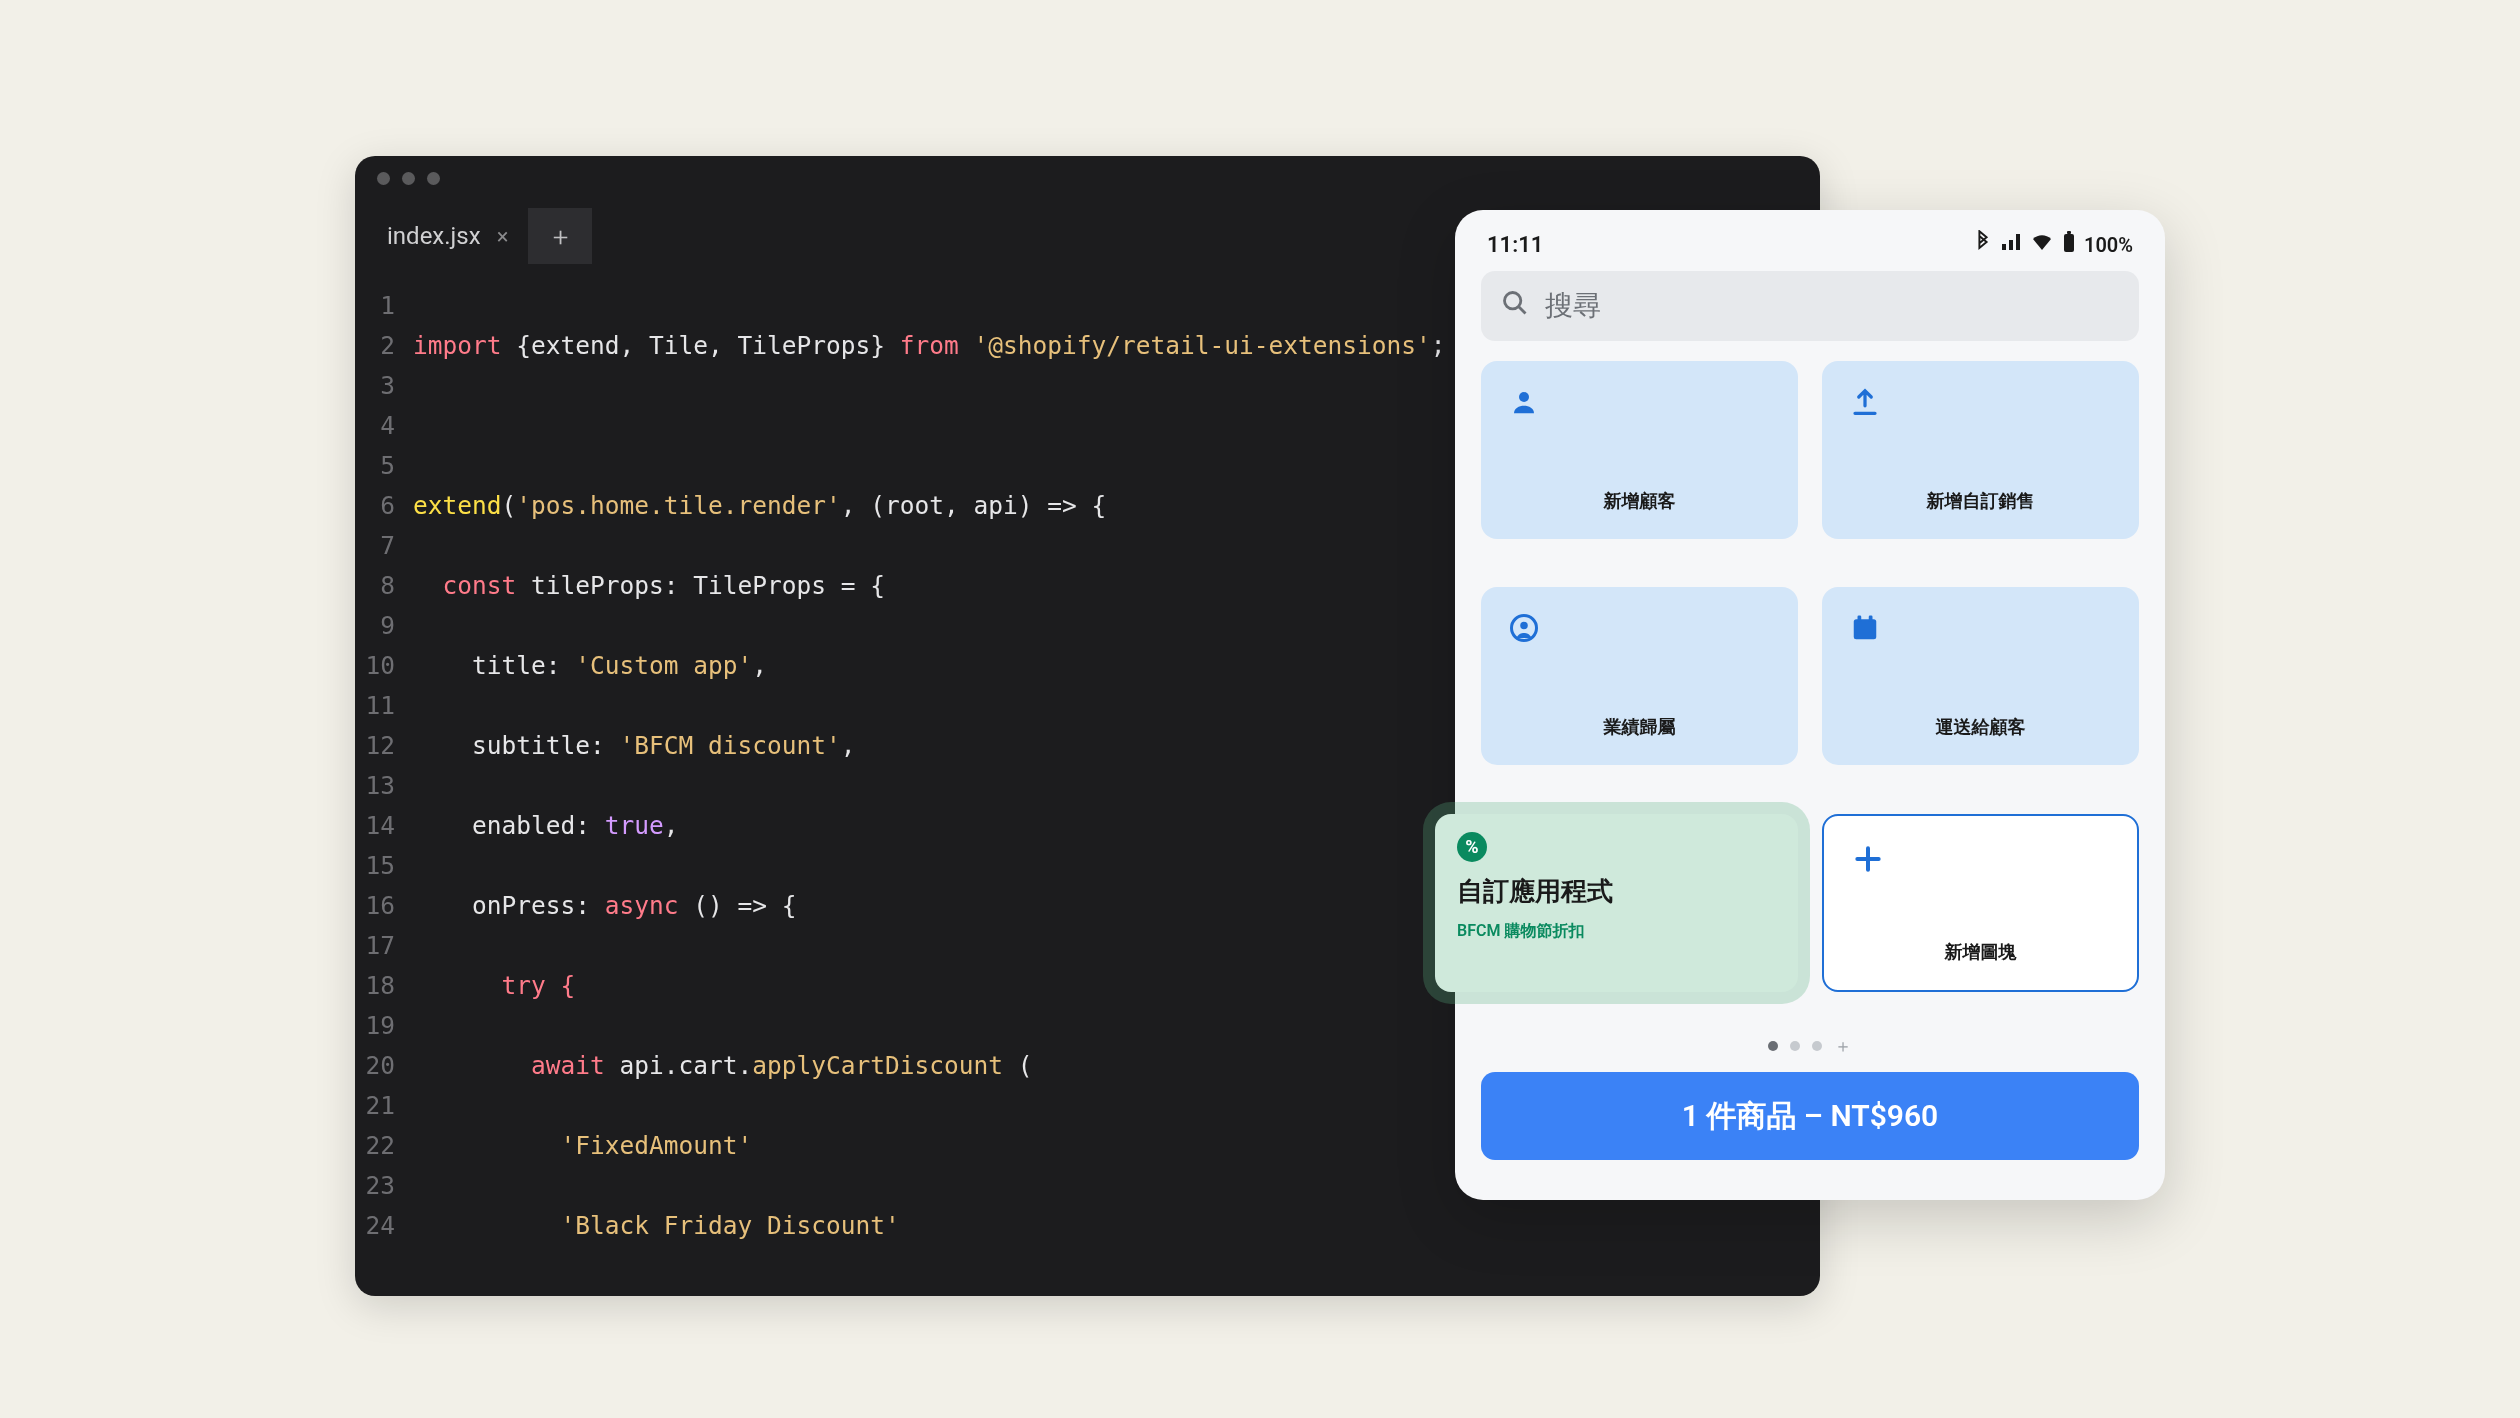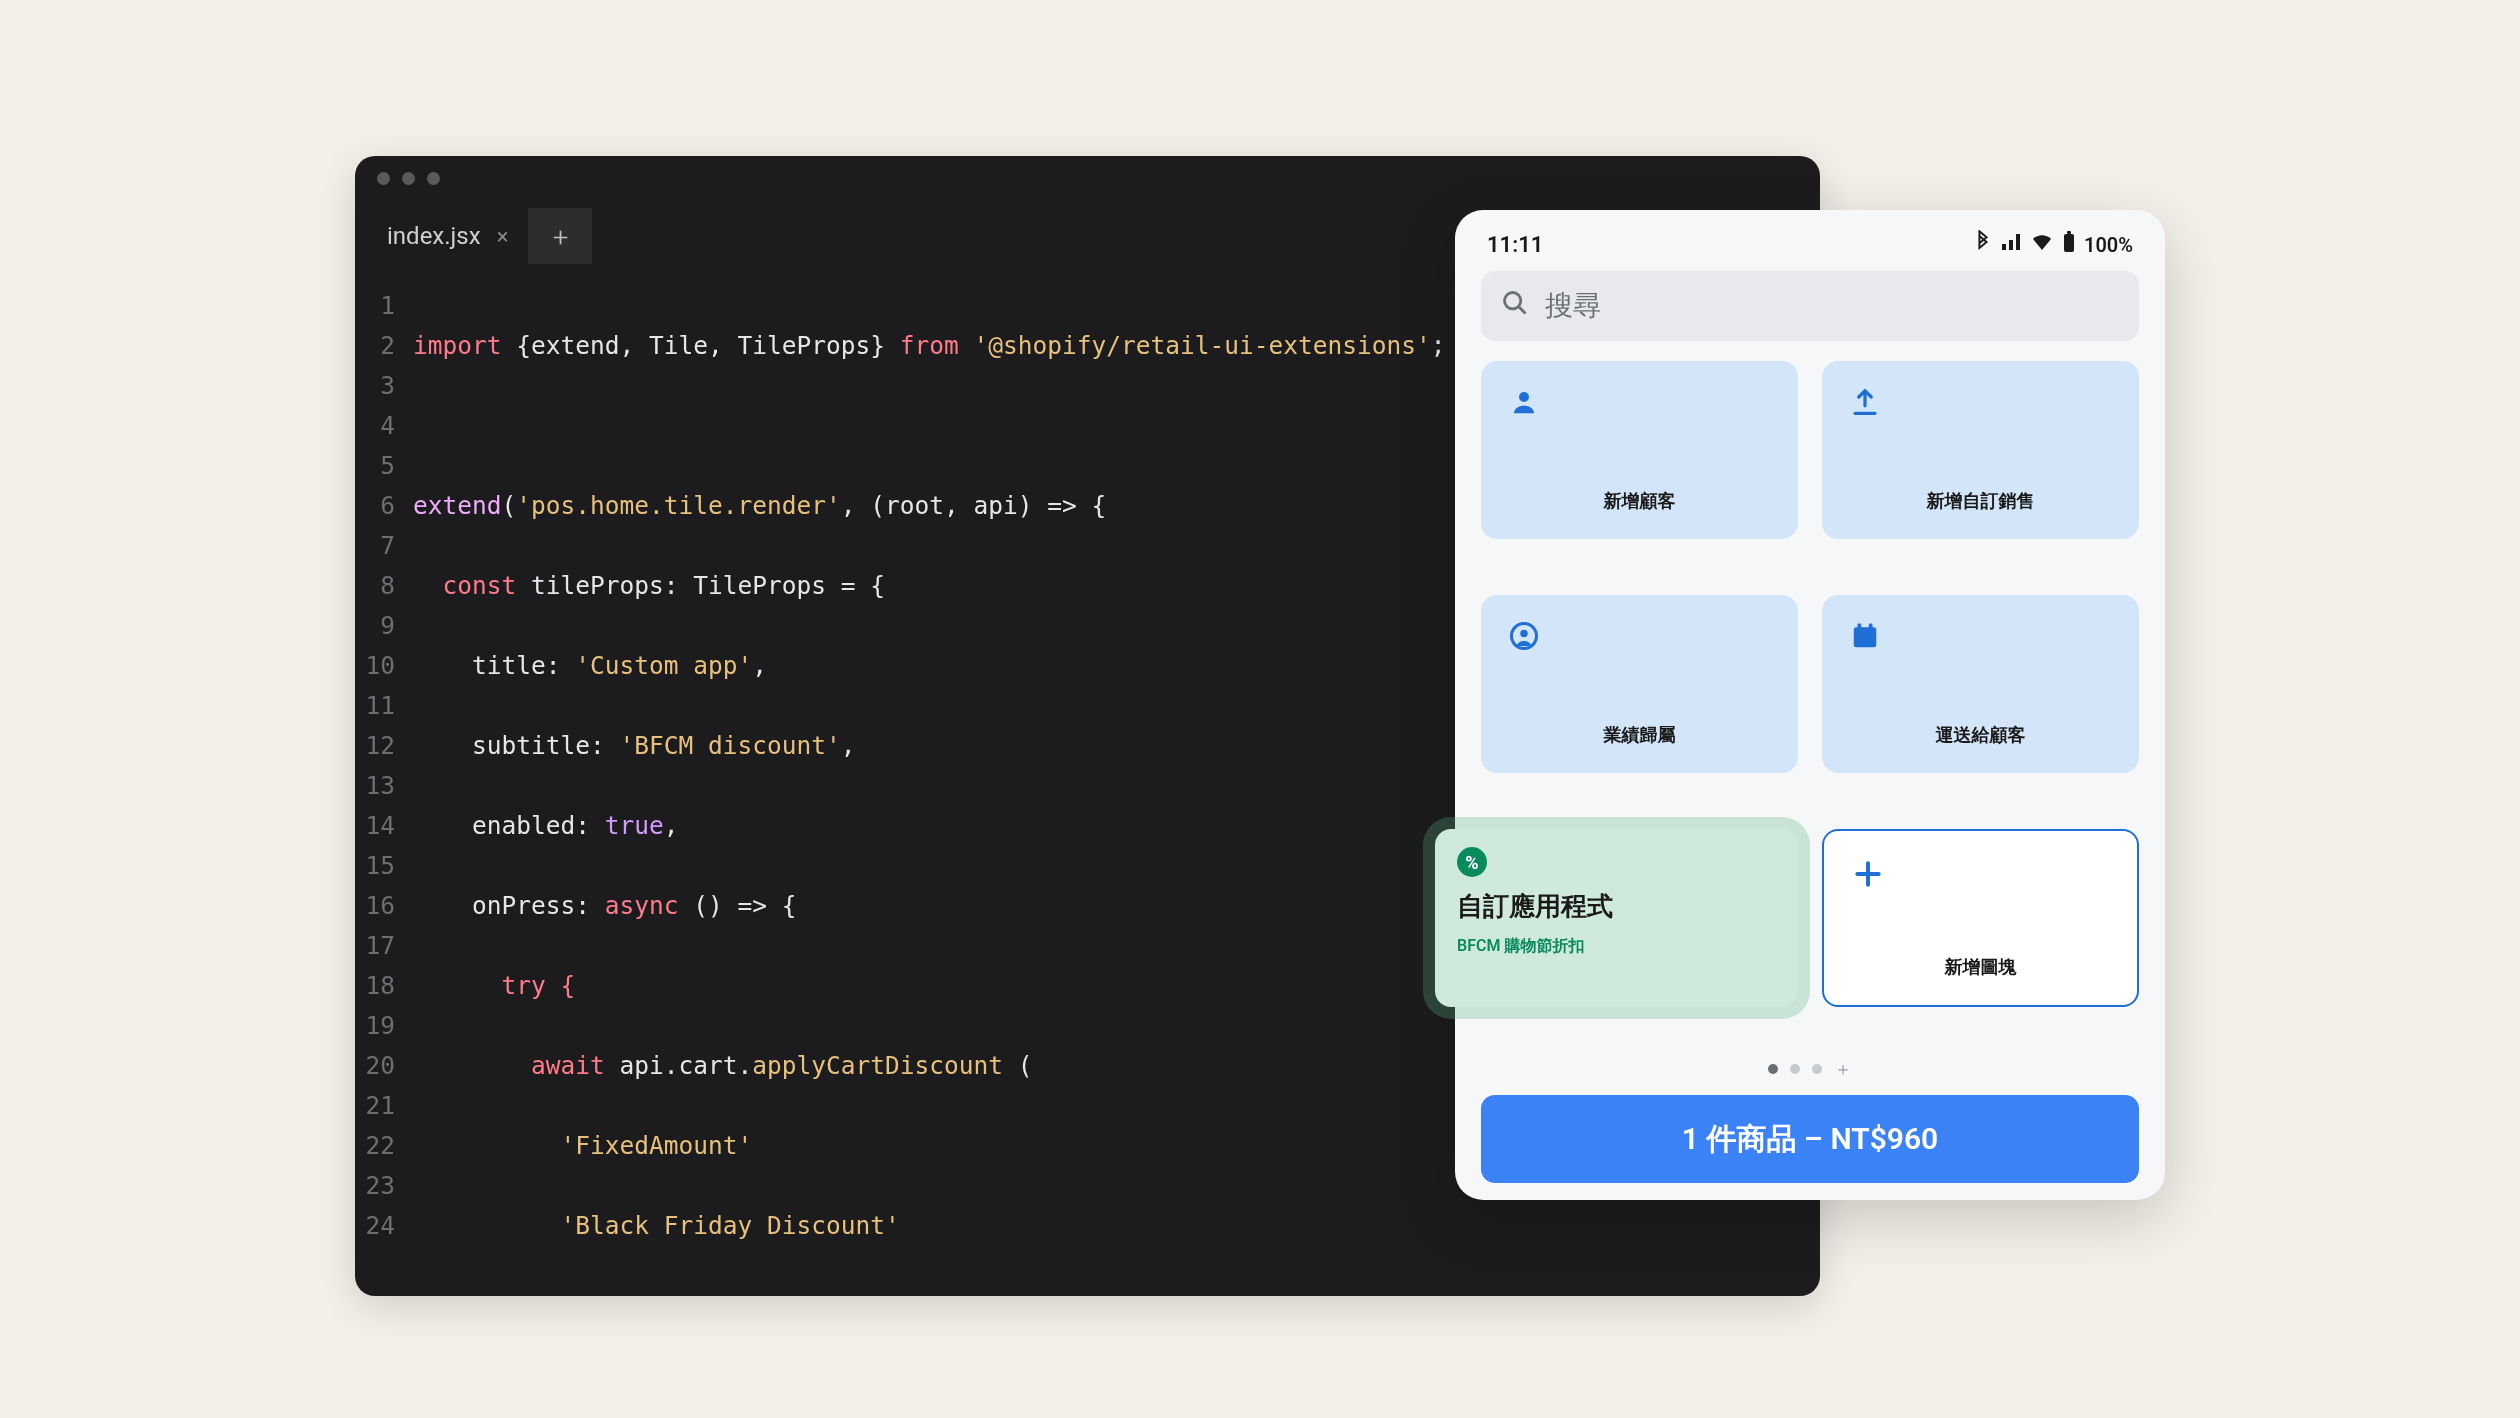--- a/index.html
+++ b/index.html
@@ -77,36 +77,36 @@
     padding-right: 18px;
     user-select: none;
   }
   .code {
     white-space: pre;
   }
   .t-kw   { color: #ff7b8a; }
   .t-def  { color: #e6e6e8; }
   .t-pun  { color: #e6e6e8; }
   .t-str  { color: #e7c07b; }
-  .t-fn   { color: #f0abfc; }
+  .t-fn   { color: #fde047; }
   .t-prop { color: #e6e6e8; }
   .t-bool { color: #d49bff; }
   .t-call { color: #e7c07b; }
 
   
   .phone {
     position: absolute;
     left: 1100px;
     top: 70px;
     width: 710px;
     height: 990px;
     background: #f6f7f9;
     border-radius: 28px;
     box-shadow: 0 18px 60px rgba(0,0,0,0.18);
-    padding: 20px 26px 17px 26px;
+    padding: 20px 26px 40px 26px;
     display: flex;
     flex-direction: column;
   }
   .statusbar {
     display: flex; justify-content: space-between; align-items: center;
     font-size: 22px; font-weight: 600; color: #1a1a1a;
     padding: 0 6px 12px 6px;
   }
   .status-icons { display: flex; gap: 8px; align-items: center; font-size: 20px; }
   .search {

